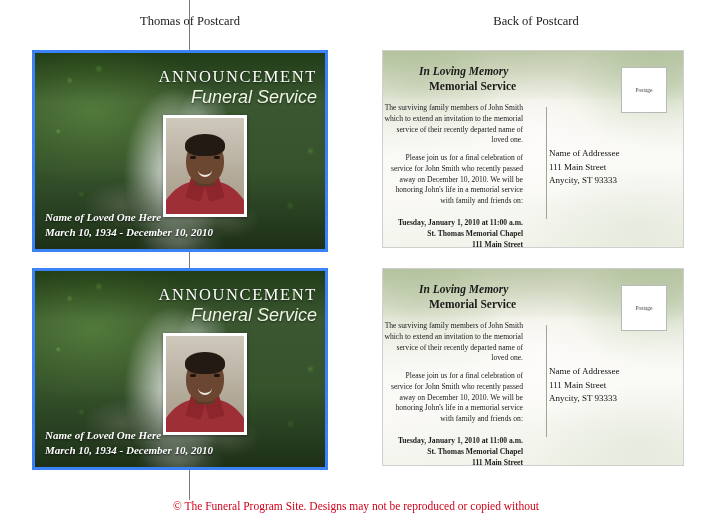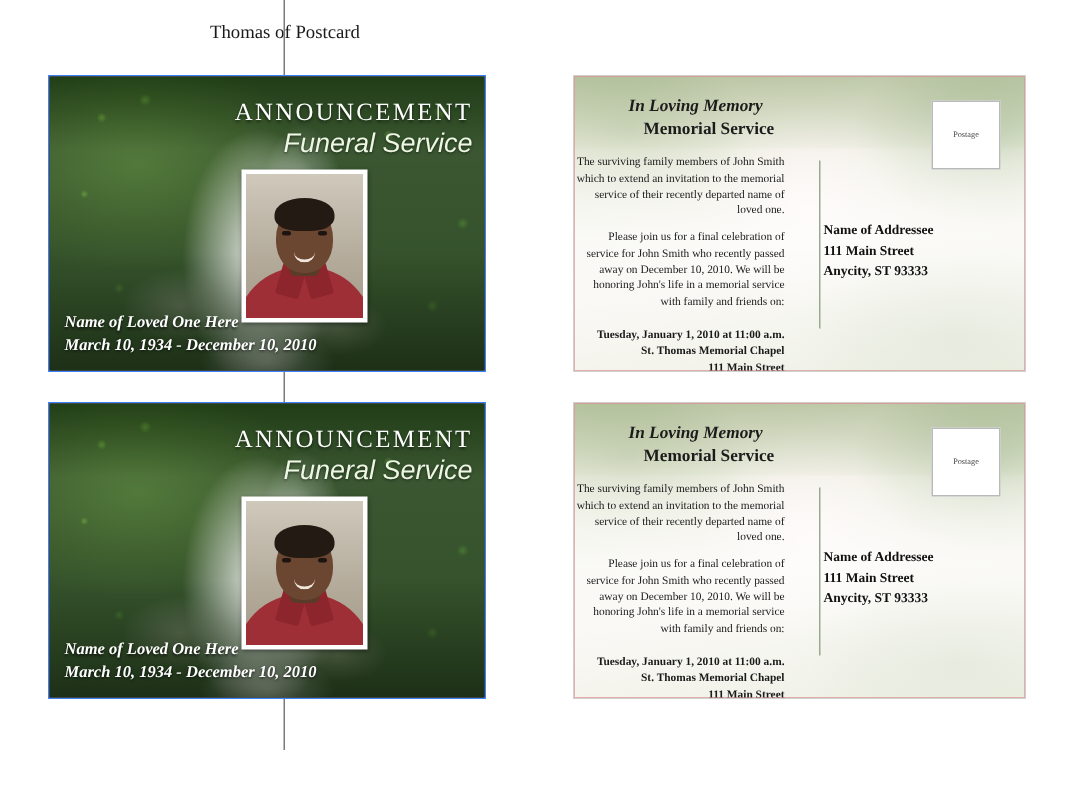--- a/index.html
+++ b/index.html
@@ -44,22 +44,22 @@
     background: #7a7a7a;
   }
 
   
   .front-card {
     position: absolute;
     left: 32px;
     width: 290px;
     height: 196px;
     overflow: hidden;
-    background: #be185d;
-    border: 1px solid #3b82f6;
+    background: #000000;
+    border: 3px solid #3b82f6;
   }
   .front-card.c1 { top: 50px; }
   .front-card.c2 { top: 268px; }
 
   
   .wf-bg {
     position: absolute;
     inset: 0;
     background:
       
@@ -299,21 +299,21 @@
   .body-col .bold-block div { margin: 0; }
 
   .addr-block {
     position: absolute;
     right: 14px;
     top: 96px;
     width: 120px;
     text-align: left;
     color: #111;
     font-size: 9px;
-    font-weight: bold;
+    font-weight: normal;
     line-height: 1.5;
     font-family: "Liberation Serif", serif;
   }
 
   
   .footer {
     position: absolute;
     left: 0;
     right: 0;
     bottom: 14px;
@@ -324,20 +324,21 @@
     font-family: "Liberation Serif", serif;
   }
   .footer div { padding: 0 40px; }
 </style>
 </head>
 <body>
 
 <div class="page">
 
   <div class="col-header front">Thomas of Postcard</div>
+  <div class="col-header back">Back of Postcard</div>
 
   <div class="divider"></div>
 
   <div class="front-card c1">
     <div class="wf-bg"></div>
     <div class="wf-rock"></div>
     <div class="wf-leaves"></div>
     <div class="front-vignette"></div>
 
     <div class="announce">ANNOUNCEMENT</div>
@@ -448,15 +449,16 @@
     </div>
 
     <div class="addr-block">
       <div>Name of Addressee</div>
       <div>111 Main Street</div>
       <div>Anycity, ST 93333</div>
     </div>
   </div>
 
   <div class="footer">
+    <div>© The Funeral Program Site. Designs may not be reproduced or copied without</div>
   </div>
 
 </div>
 
 </body></html>

